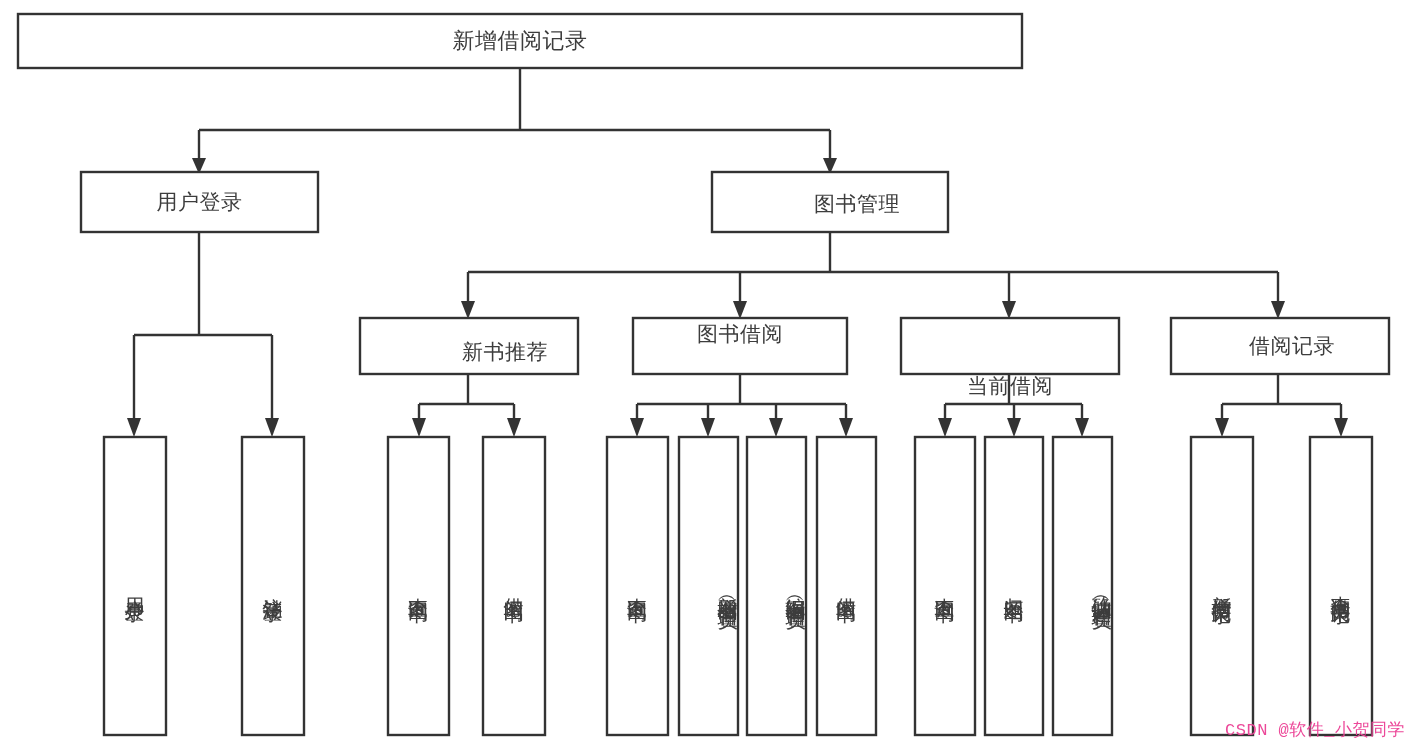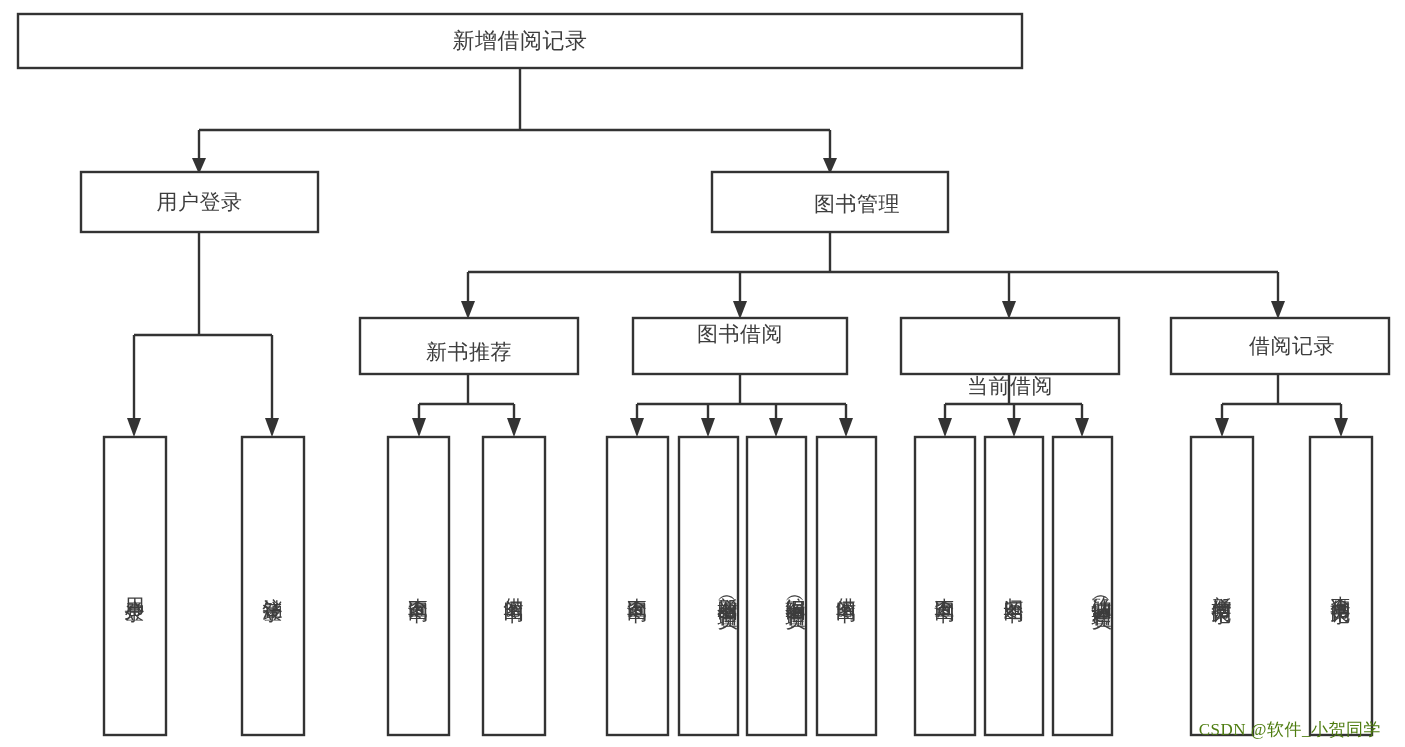--- a/index.html
+++ b/index.html
@@ -62,25 +62,25 @@
     text-orientation: upright;
     font-size: 20px;
     letter-spacing: 2px;
     line-height: 1;
   }
   .node-label.root {
     font-size: 22px;
   }
   #watermark {
     position: absolute;
-    right: 24px;
+    right: 0;
     bottom: 6px;
     font-size: 17px;
-    color: #4d7c0f;
-    font-family: Liberation Serif, serif;
+    color: #ec4899;
+    font-family: Liberation Mono, monospace;
     letter-spacing: 0.5px;
     user-select: none;
     pointer-events: none;
   }
 </style>
 </head>
 <body>
 
 <div id="diagram-root">
 
@@ -187,21 +187,21 @@
     <rect class="node-box" x="1053" y="437" width="59" height="298"></rect>
     <rect class="node-box" x="1191" y="437" width="62" height="298"></rect>
     <rect class="node-box" x="1310" y="437" width="62" height="298"></rect>
   </svg>
 
   <div class="node-label horizontal root" style="left:18px; top:14px; width:1004px; height:54px;">新增借阅记录</div>
 
   <div class="node-label horizontal" style="left:81px; top:172px; width:237px; height:60px;">用户登录</div>
   <div class="node-label horizontal" style="left:712px; top:172px; width:236px; height:63px;margin-left:27px;">图书管理</div>
 
-  <div class="node-label horizontal" style="left:360px; top:318px; width:218px; height:68px;">新书推荐</div>
+  <div class="node-label horizontal" style="left:360px; top:318px; width:218px; height:68px;padding-left:36px;">新书推荐</div>
   <div class="node-label horizontal" style="left:633px; top:306px; width:214px; height:56px;">图书借阅</div>
   <div class="node-label horizontal" style="left:901px; top:318px; width:218px; height:56px;margin-top:40px;">当前借阅</div>
   <div class="node-label horizontal" style="left:1171px; top:318px; width:242px; height:56px;">借阅记录</div>
 
   <div class="node-label vertical" style="left:104px; top:437px; width:62px; height:298px;">用户登录</div>
   <div class="node-label vertical" style="left:242px; top:437px; width:62px; height:298px;">注销登录</div>
   <div class="node-label vertical" style="left:388px; top:437px; width:61px; height:298px;">查询图书</div>
   <div class="node-label vertical" style="left:483px; top:437px; width:62px; height:298px;">借阅图书</div>
   <div class="node-label vertical" style="left:607px; top:437px; width:61px; height:298px;">查询图书</div>
   <div class="node-label vertical" style="left:679px; top:437px; width:59px; height:298px; align-items:flex-start; padding-top:8px; box-sizing:border-box;">新增图书（管理员）</div>

